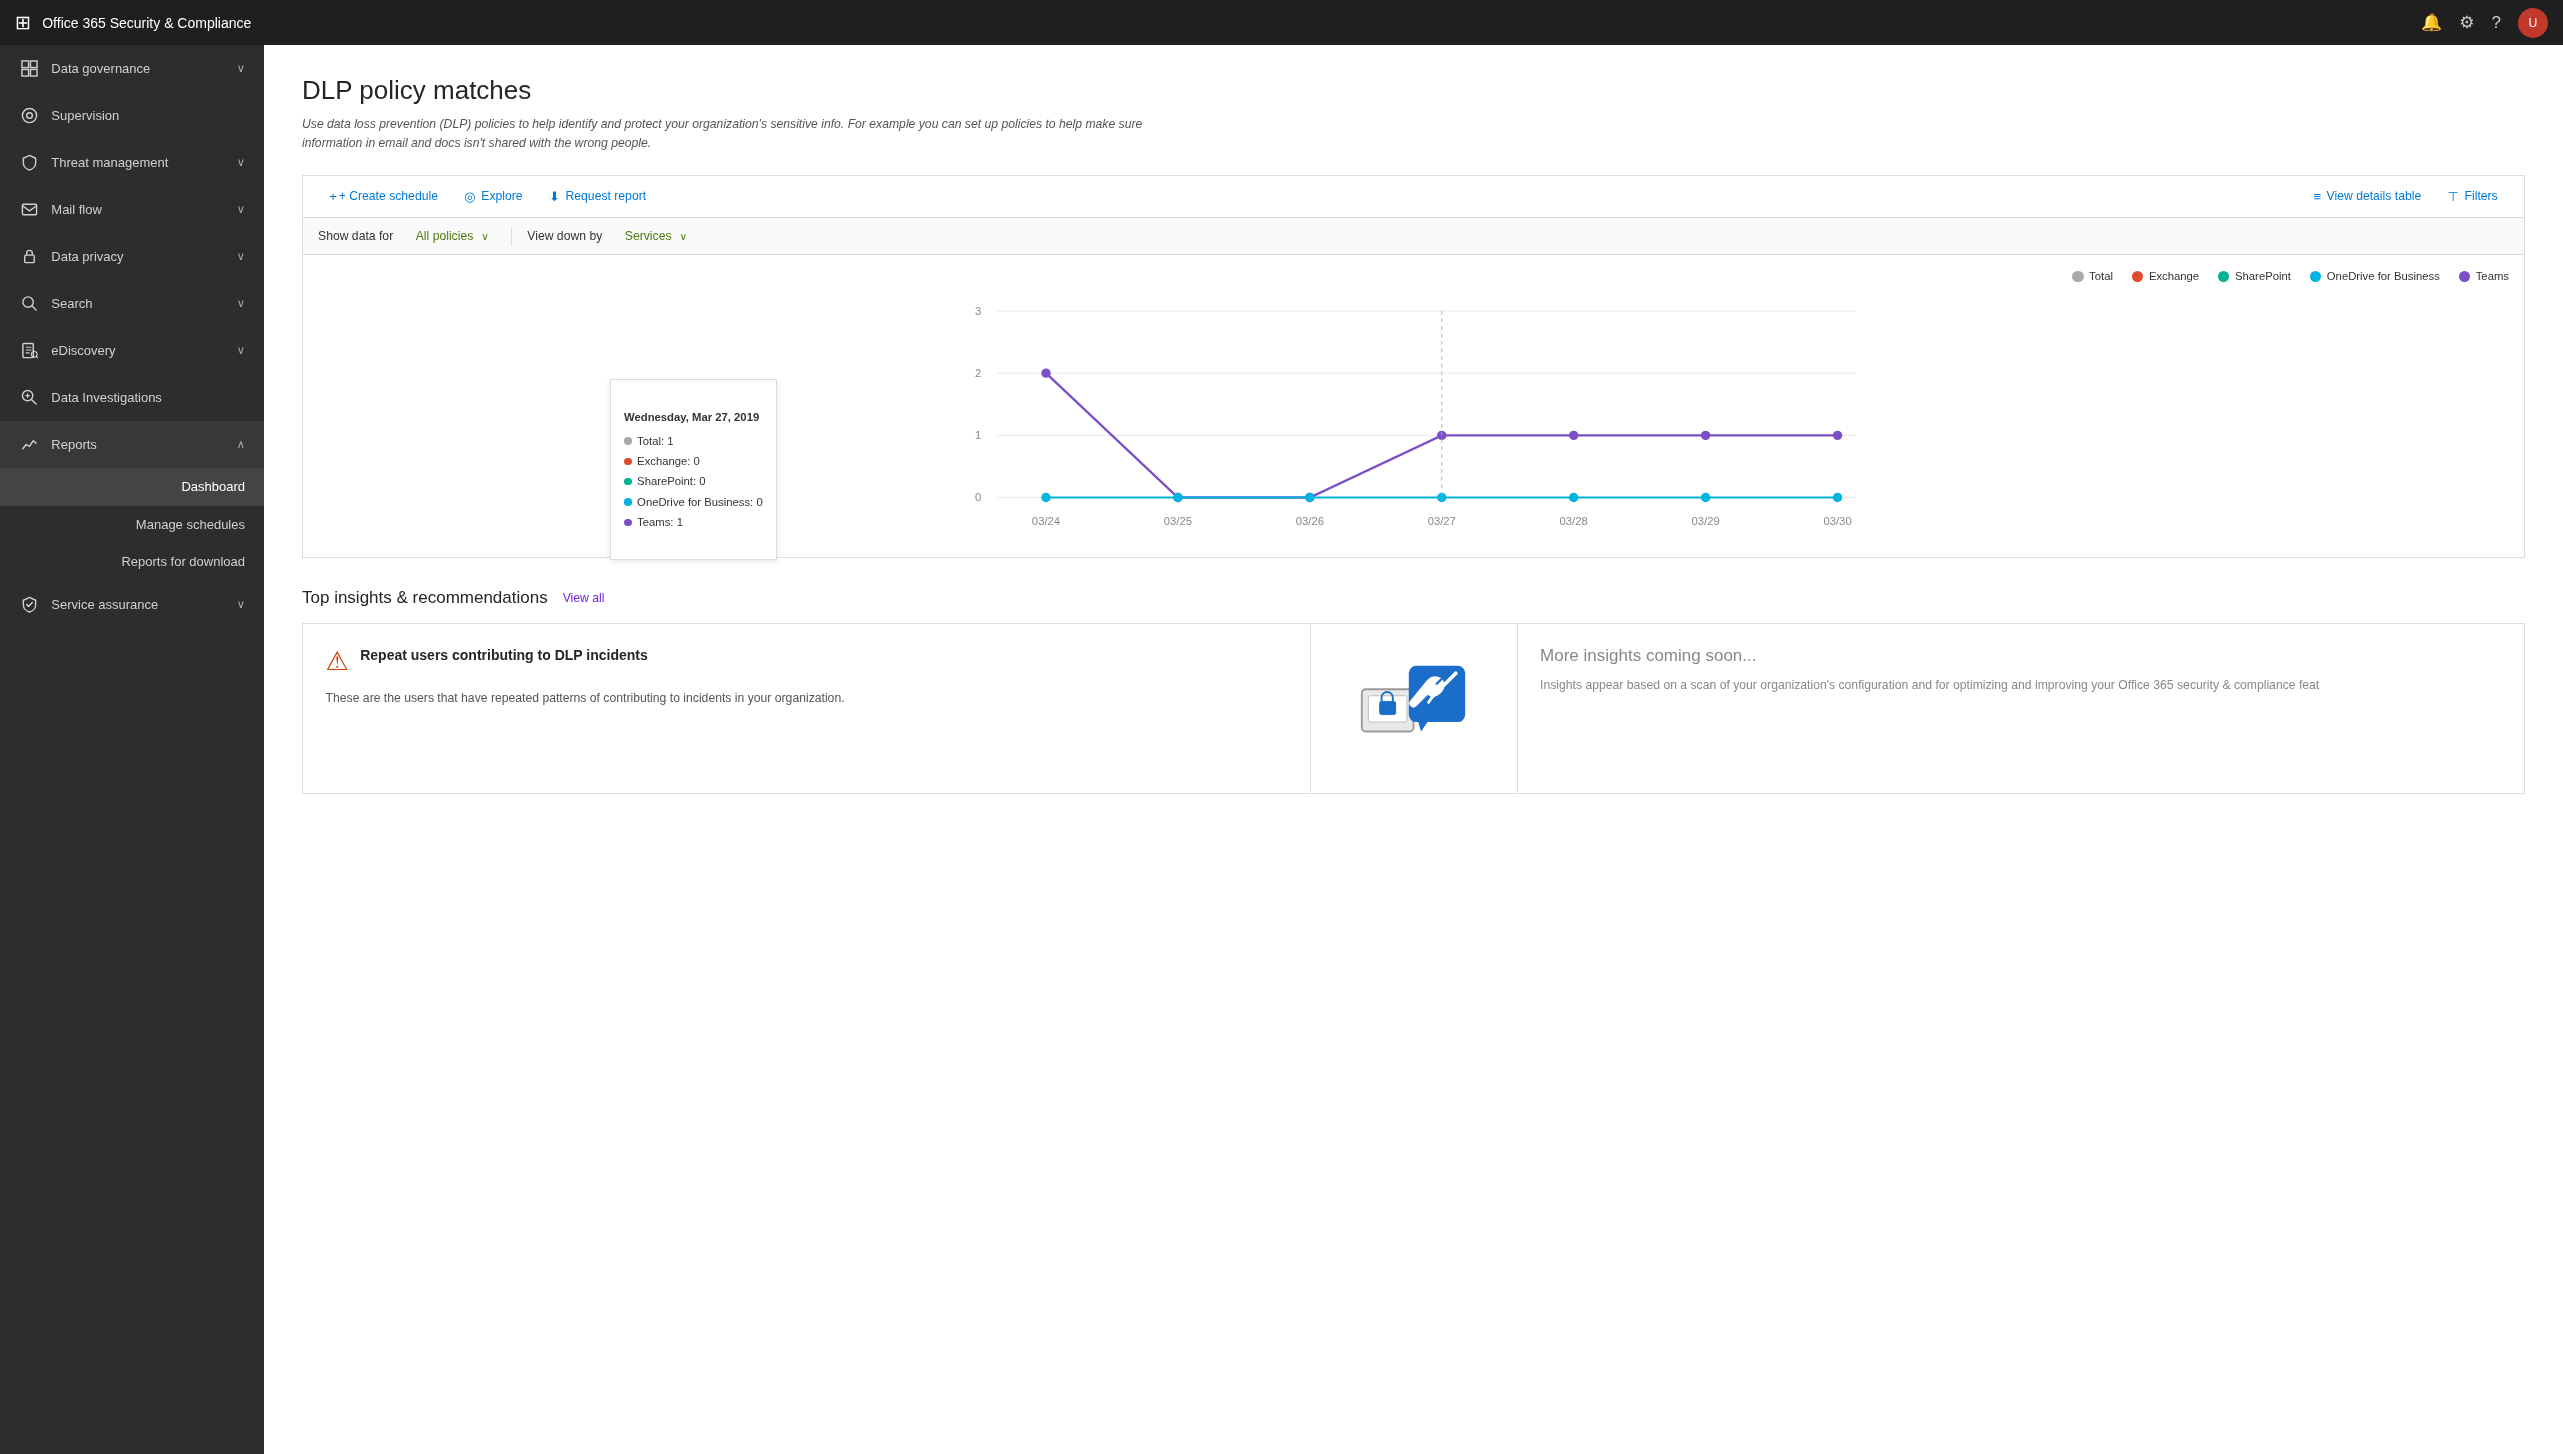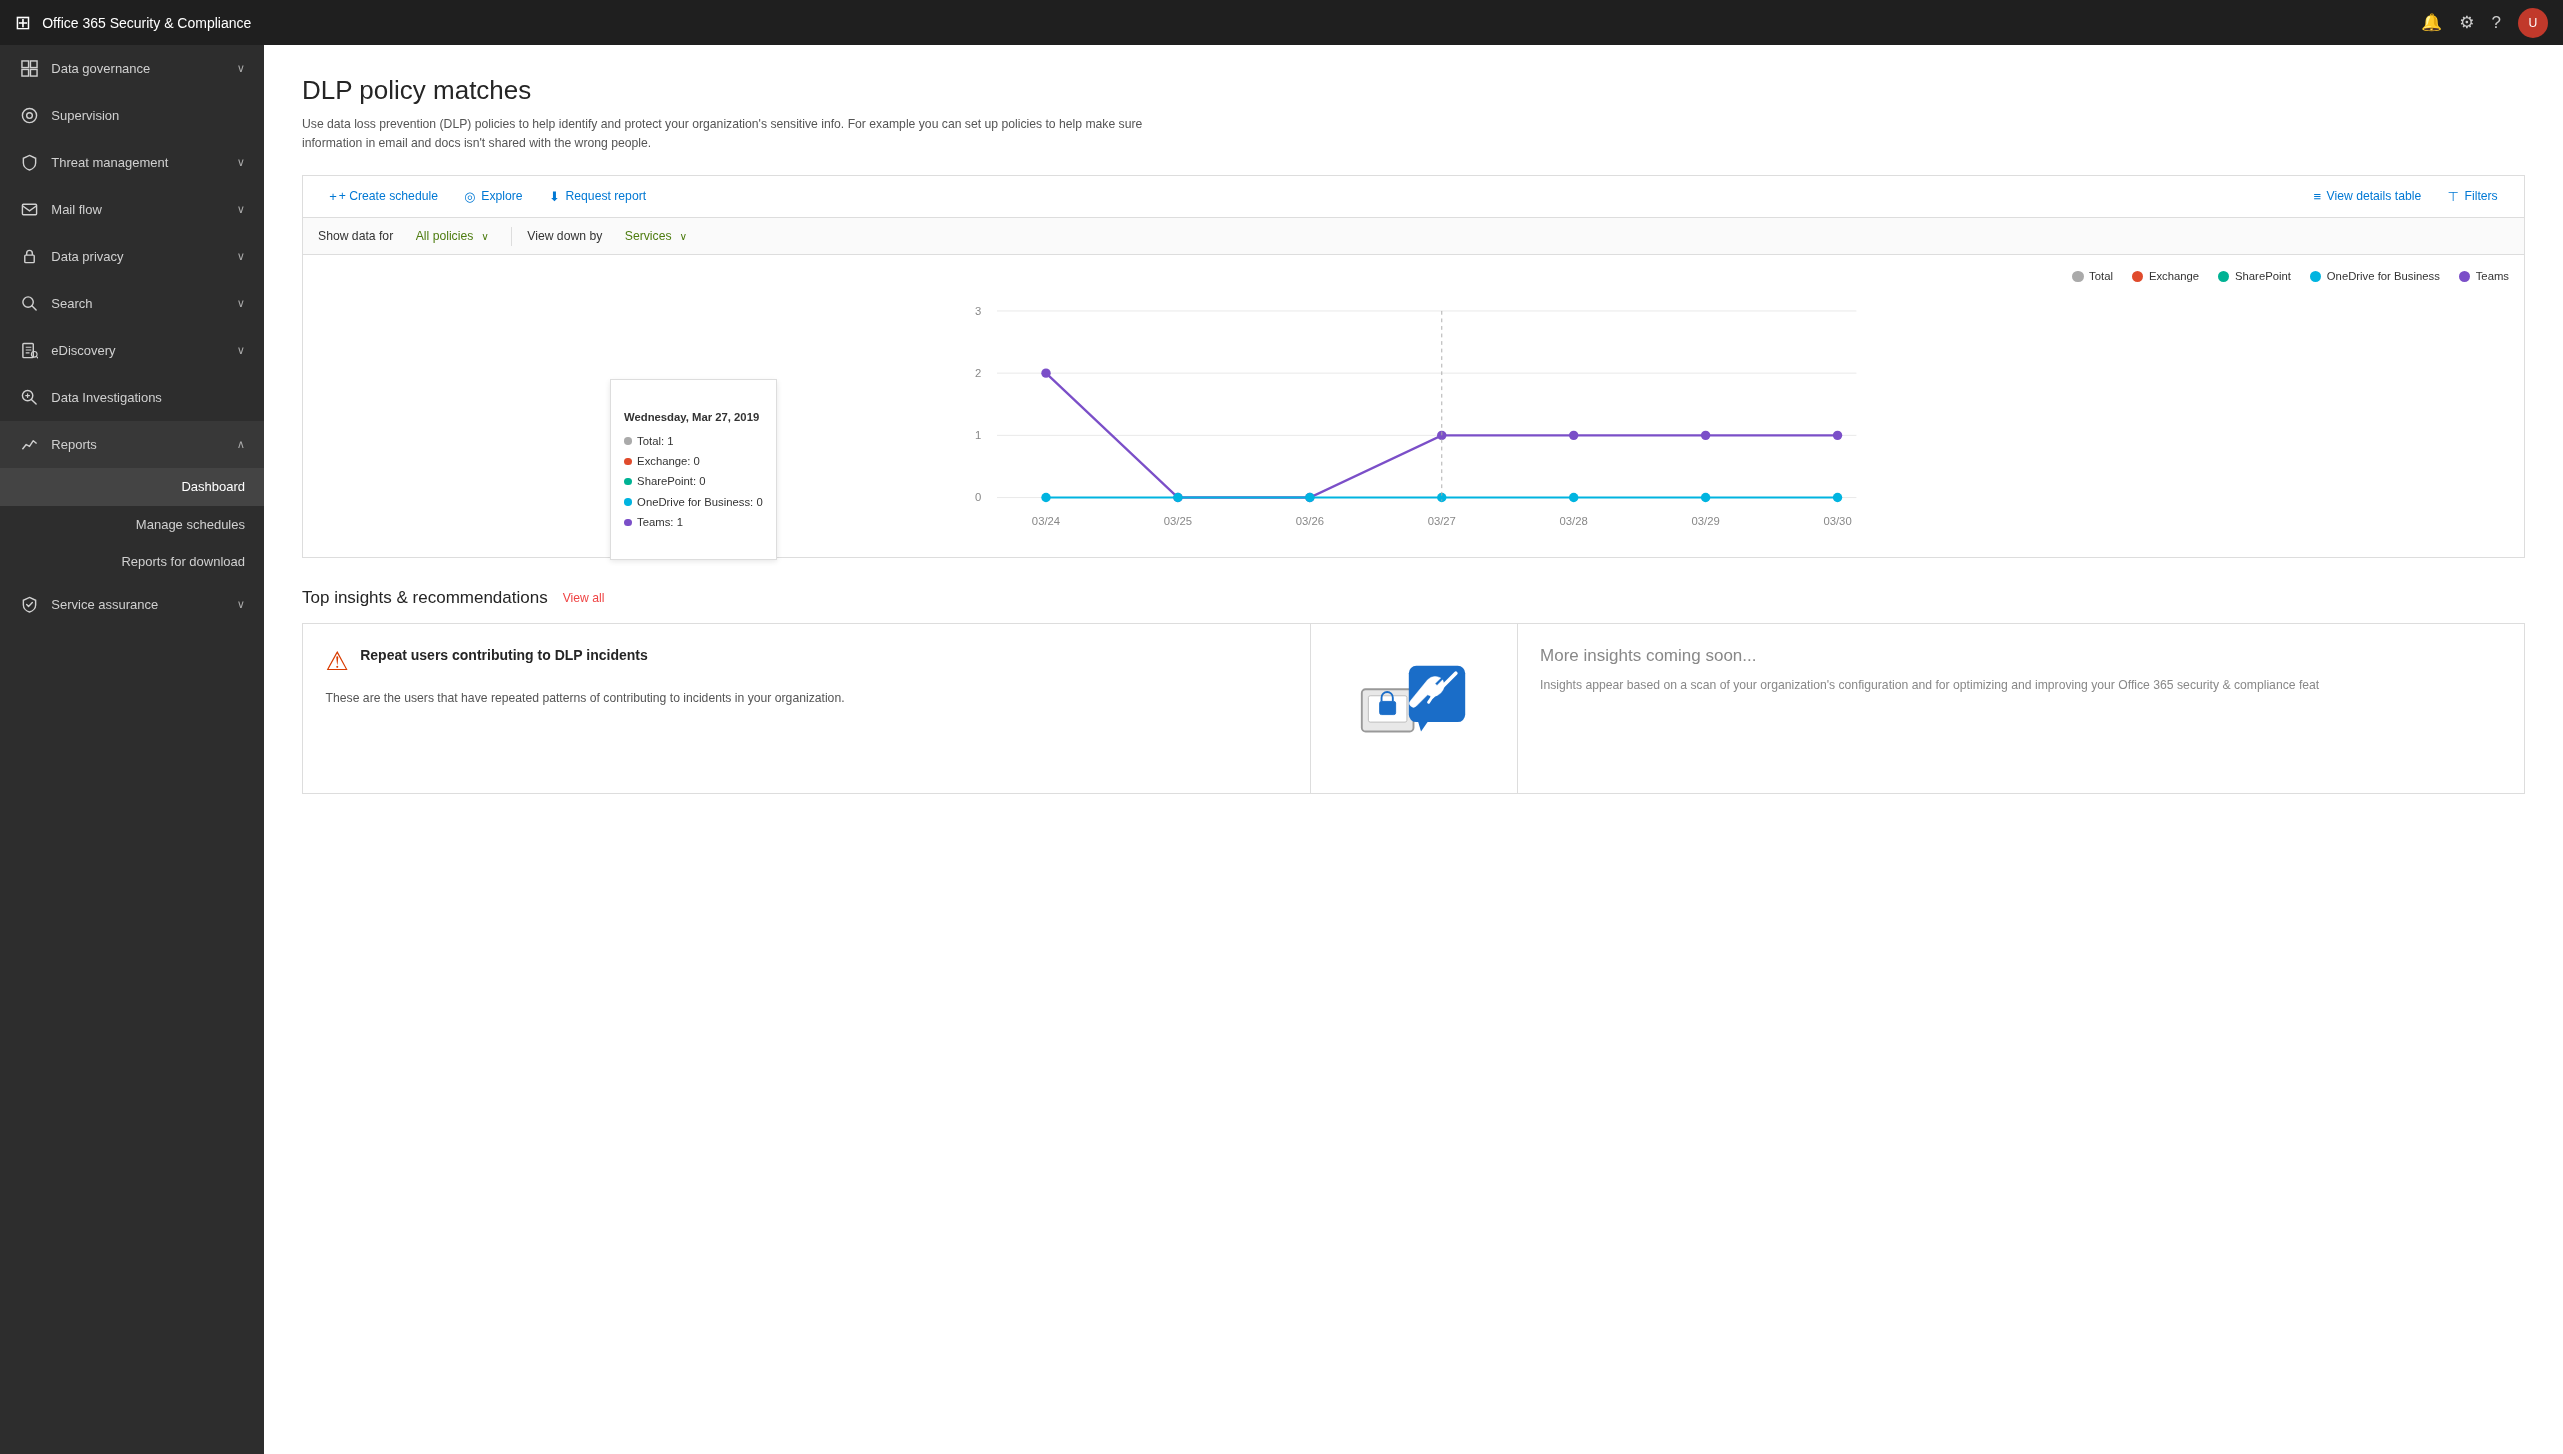--- a/index.html
+++ b/index.html
@@ -69,21 +69,21 @@
       flex: 1;
       background: #fff;
       overflow-y: auto;
       padding: 30px 38px;
     }
     .content::-webkit-scrollbar { width: 7.5px; }
     .content::-webkit-scrollbar-track { background: #f0f0f0; }
     .content::-webkit-scrollbar-thumb { background: #ccc; }
 
     .page-title { font-size: 26px; font-weight: 300; color: #252525; margin-bottom: 9.4px; }
-    .page-description { font-size: 12.2px; color: #555; line-height: 1.5; max-width: 847px; margin-bottom: 22.6px; }
+    .page-description { font-size: 12.2px; color: #555; line-height: 1.5; max-width: 847px; margin-bottom: 22.6px; font-style: italic; }
 
     
     .toolbar {
       display: flex;
       align-items: center;
       border: 0.9px solid #ddd;
       border-bottom: none;
       padding: 7.5px 15px;
       gap: 3.8px;
       background: #fff;
@@ -179,21 +179,21 @@
       left: 292px;
       top: 85px;
     }
     .tooltip-date { font-weight: 600; margin-bottom: 3.8px; }
     .tooltip-row { display: flex; align-items: center; gap: 5.6px; }
     .tooltip-dot { width: 7.5px; height: 7.5px; border-radius: 50%; }
 
     
     .insights-header { display: flex; align-items: center; gap: 15px; margin-bottom: 15px; }
     .insights-title { font-size: 17px; font-weight: 400; color: #252525; }
-    .view-all-link { font-size: 12.2px; color: #ef4444; cursor: pointer; text-decoration: none; }
+    .view-all-link { font-size: 12.2px; color: #6d28d9; cursor: pointer; text-decoration: none; }
 
     .insights-grid { display: flex; gap: 0; border: 0.9px solid #ddd; }
     .insight-card {
       flex: 1;
       padding: 22.6px;
       border-right: 0.9px solid #ddd;
     }
     .insight-card:last-child { border-right: none; }
     .insight-card-header { display: flex; align-items: flex-start; gap: 11.3px; margin-bottom: 11.3px; }
     .insight-icon { font-size: 26px; }

